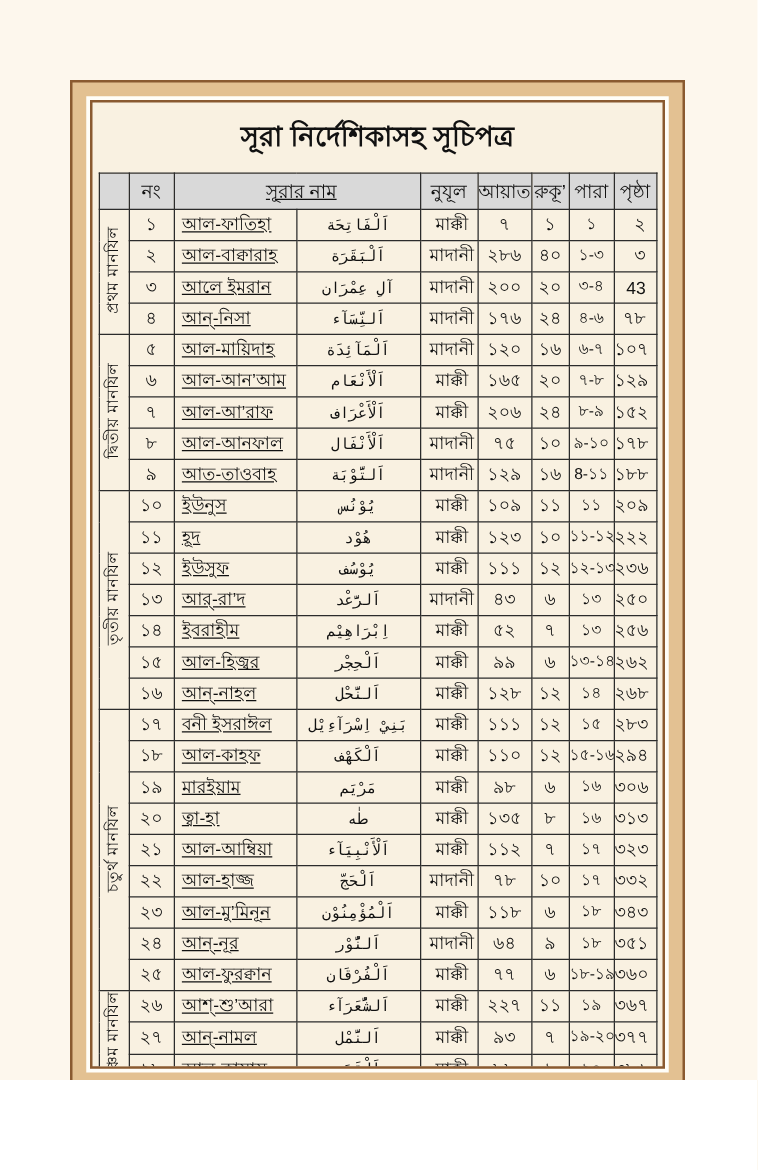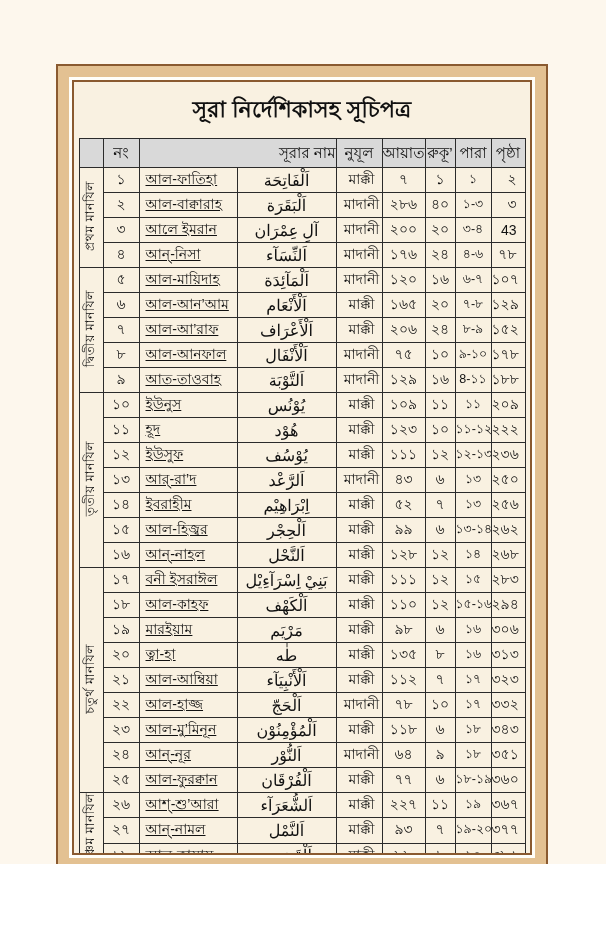--- a/index.html
+++ b/index.html
@@ -22,24 +22,24 @@
          border:2px solid var(--frame_line);background:var(--frame_tan);}
   .frame-white{position:absolute;left:11px;top:11px;right:11px;bottom:11px;background:var(--frame_white);}
   .frame-content{position:absolute;left:3px;top:3px;right:3px;bottom:3px;
                  border:2px solid var(--frame_line);background:var(--content_bg);overflow:hidden;}
 
   .title{font-size:22px;font-weight:bold;text-align:center;margin-top:10px;letter-spacing:0.2px;}
 
   table.surah-table{border-collapse:collapse;table-layout:fixed;width:446px;margin:9px auto 0 auto;}
   .surah-table th,.surah-table td{border:1px solid var(--grid_line);overflow:hidden;}
   .surah-table th{background:var(--header_bg);height:29px;font-size:15px;font-weight:normal;text-align:center;}
-  .surah-table th.th-name{text-align:right;padding-left:7px;}
+  .surah-table th.th-name{text-align:center;padding-left:7px;text-decoration:underline;}
   .surah-table td{height:24px;font-size:14px;text-align:center;white-space:nowrap;}
   td.cell-name-bn{text-align:left;padding-left:6px;text-decoration:underline;}
-  td.cell-name-ar{font-family:Liberation Serif, serif;direction:rtl;font-size:16px;margin-left:40px;}
+  td.cell-name-ar{font-family:Liberation Mono, monospace;direction:rtl;font-size:12px;margin-left:40px;}
   td.cell-nuzul{text-align:center;padding-left:5px;}
   td.cell-para{font-size:12.5px;}
   td.cell-page{text-align:right;padding-right:8px;}
   td.manzil-cell{padding:0;vertical-align:middle;text-align:center;background:var(--content_bg);}
   .manzil-text{display:inline-block;writing-mode:vertical-rl;transform:rotate(180deg);
                font-size:12.5px;line-height:1.05;white-space:nowrap;letter-spacing:0.5px;}
 
   .footer{position:absolute;left:0;right:0;top:896px;font-size:16px;}
 </style>
 </head>

